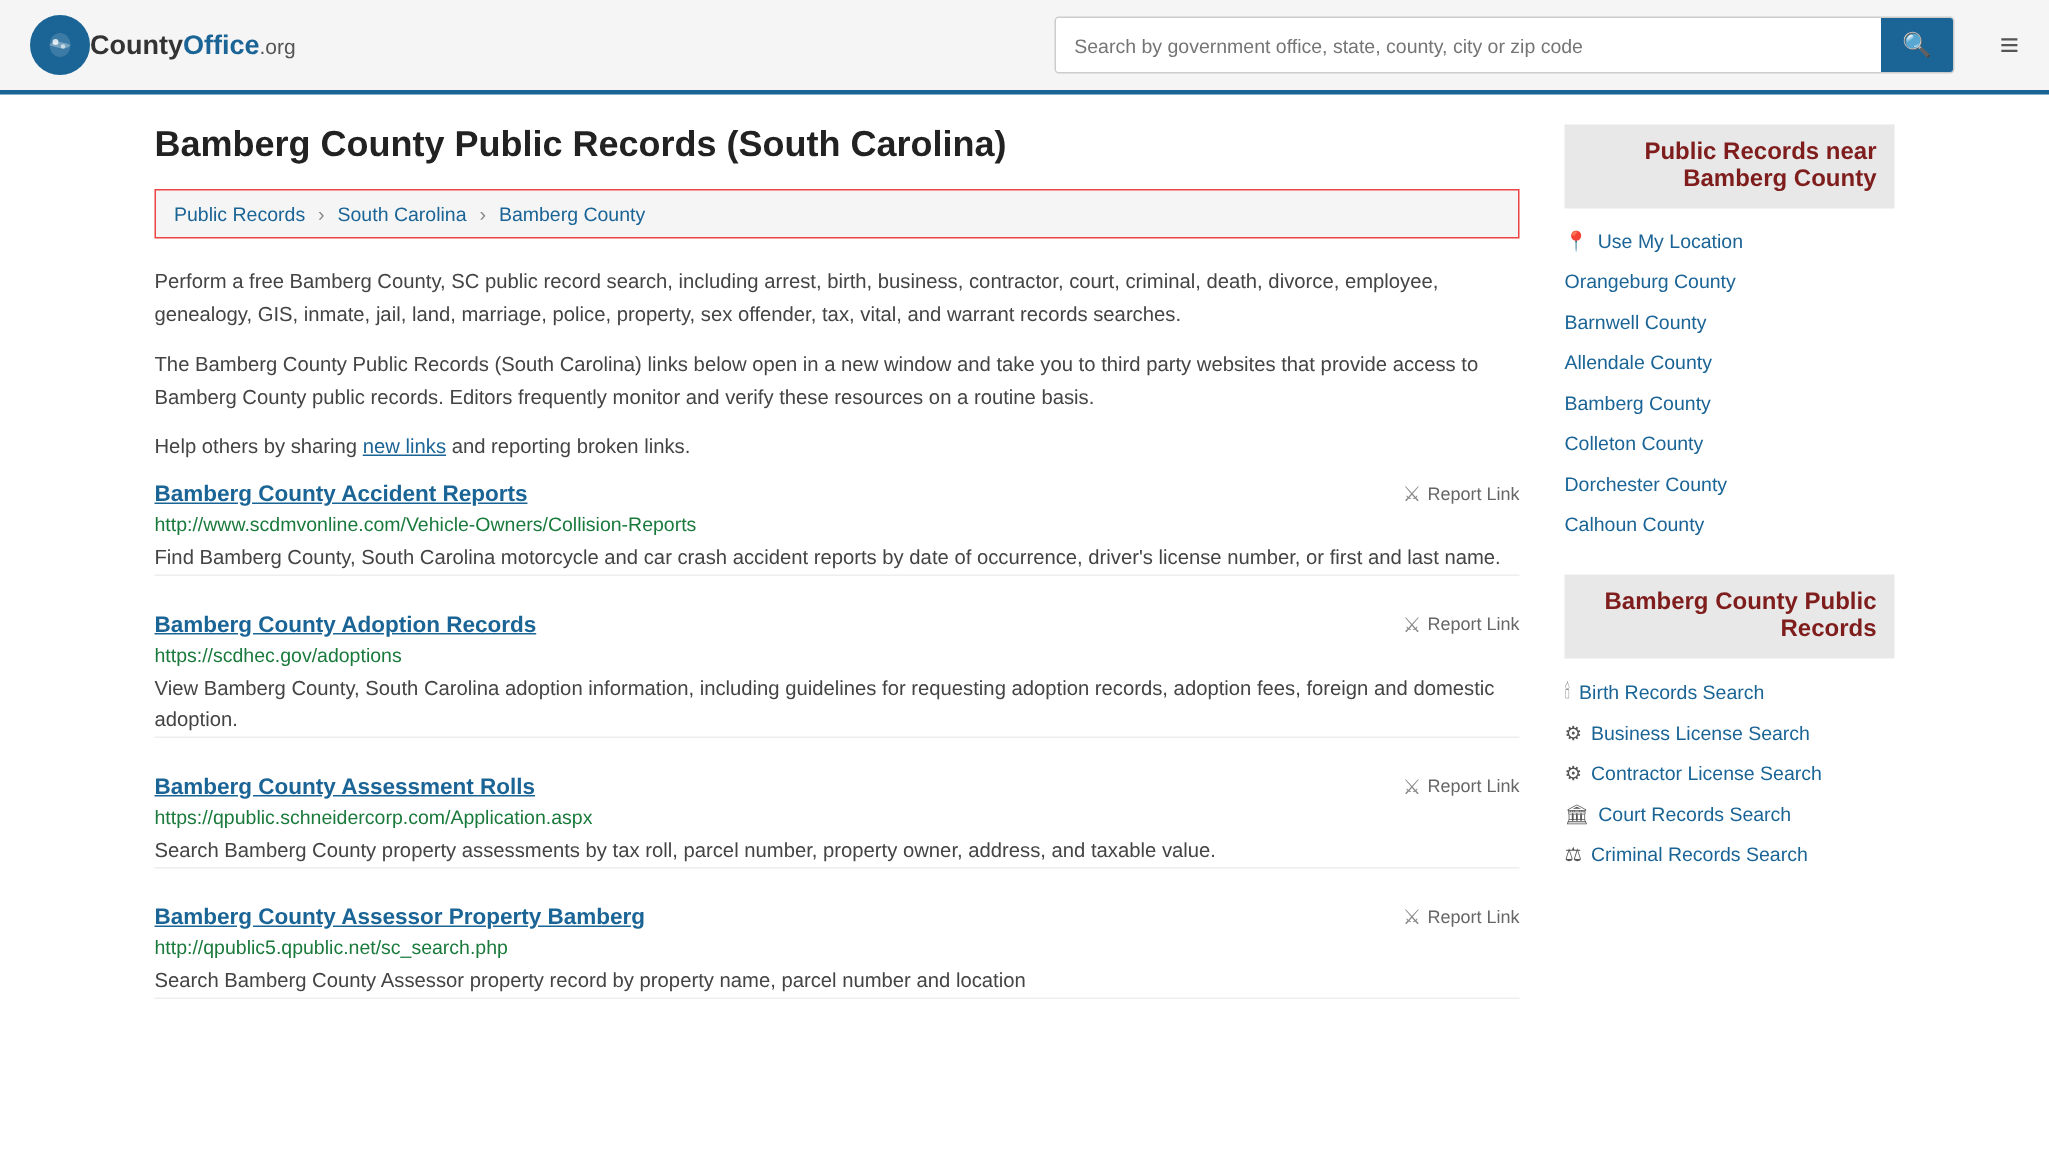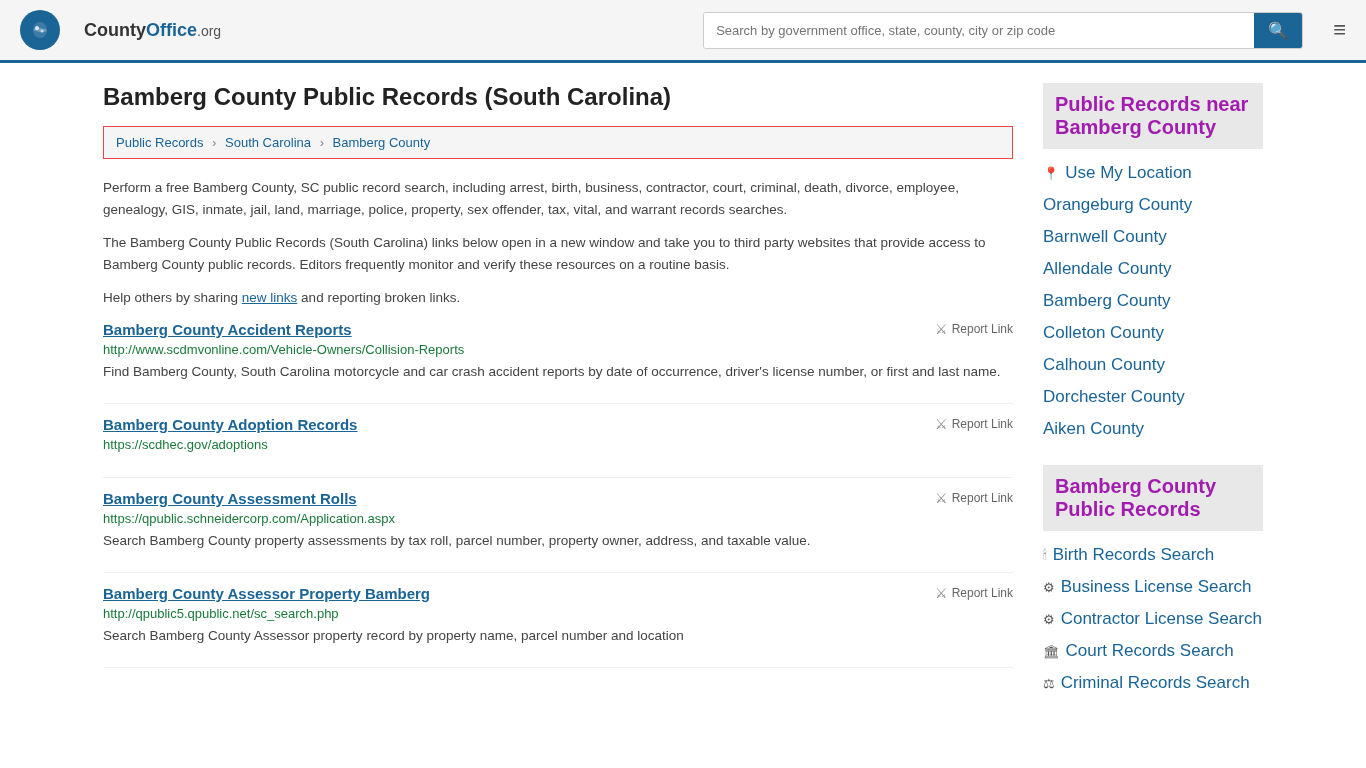--- a/index.html
+++ b/index.html
@@ -10,21 +10,21 @@
       background: #f5f5f5;
       border-bottom: 3px solid #1a6496;
       padding: 10px 20px;
       display: flex;
       align-items: center;
       gap: 20px;
     }
     .logo-area {
       display: flex;
       align-items: center;
-      gap: 24px;
+      gap: 0;
       text-decoration: none;
       color: #333;
       flex-shrink: 0;
     }
     .logo-circle {
       width: 40px;
       height: 40px;
       background: #1a6496;
       border-radius: 50%;
       display: flex;
@@ -118,22 +118,21 @@
       color: #444;
       line-height: 1.6;
       margin-bottom: 12px;
     }
     .description a {
       color: #1a6496;
     }
 
     
     .record-entry {
-      margin-bottom: 12px;
-      padding-bottom: 20px;
+      margin-bottom: 24px;
       border-bottom: 1px solid #eee;
     }
     .record-title {
       font-size: 15px;
       font-weight: bold;
       color: #1a6496;
       text-decoration: underline;
       cursor: pointer;
       display: inline;
     }
@@ -167,39 +166,40 @@
     .record-description {
       font-size: 13.5px;
       color: #444;
       line-height: 1.55;
     }
 
     
     .sidebar-section-title {
       background: #e8e8e8;
       padding: 10px 12px;
-      font-size: 20px;
+      font-size: 16px;
       font-weight: bold;
-      color: #a21caf;
+      color: #7f1d1d;
       margin-bottom: 8px;
+      text-align: right;
     }
     .sidebar-links {
       list-style: none;
       margin-bottom: 20px;
     }
     .sidebar-links li {
       padding: 6px 0;
       display: flex;
       align-items: center;
       gap: 6px;
     }
     .sidebar-links li a {
       color: #1a6496;
       text-decoration: none;
-      font-size: 17px;
+      font-size: 13px;
     }
     .sidebar-icon {
       font-size: 13px;
       color: #555;
       flex-shrink: 0;
     }
     .location-icon { color: #e04; }
   </style>
 </head>
 <body>
@@ -261,20 +261,21 @@
     </div>
         <div class="record-entry">
       <div class="record-header">
         <a href="#" class="record-title">Bamberg County Adoption Records</a>
         <span class="report-link">
           <span class="report-link-icon">⚔</span>
           Report Link
         </span>
       </div>
       <a href="#" class="record-url">https://scdhec.gov/adoptions</a>
+      <p class="record-description">View Bamberg County, South Carolina adoption information, including guidelines for requesting adoption records, adoption fees, foreign and domestic adoption.</p>
     </div>
         <div class="record-entry">
       <div class="record-header">
         <a href="#" class="record-title">Bamberg County Assessment Rolls</a>
         <span class="report-link">
           <span class="report-link-icon">⚔</span>
           Report Link
         </span>
       </div>
       <a href="#" class="record-url">https://qpublic.schneidercorp.com/Application.aspx</a>
@@ -313,27 +314,24 @@
       <li>
         <a href="#">Allendale County</a>
       </li>
       <li>
         <a href="#">Bamberg County</a>
       </li>
       <li>
         <a href="#">Colleton County</a>
       </li>
       <li>
+        <a href="#">Dorchester County</a>
+      </li>
+      <li>
         <a href="#">Calhoun County</a>
-      </li>
-      <li>
-        <a href="#">Dorchester County</a>
-      </li>
-      <li>
-        <a href="#">Aiken County</a>
       </li>
     </ul>
 
     <div class="sidebar-section-title">Bamberg County Public Records</div>
 
     <ul class="sidebar-links">
       <li>
         <span class="sidebar-icon">🕯</span>
         <a href="#">Birth Records Search</a>
       </li>

